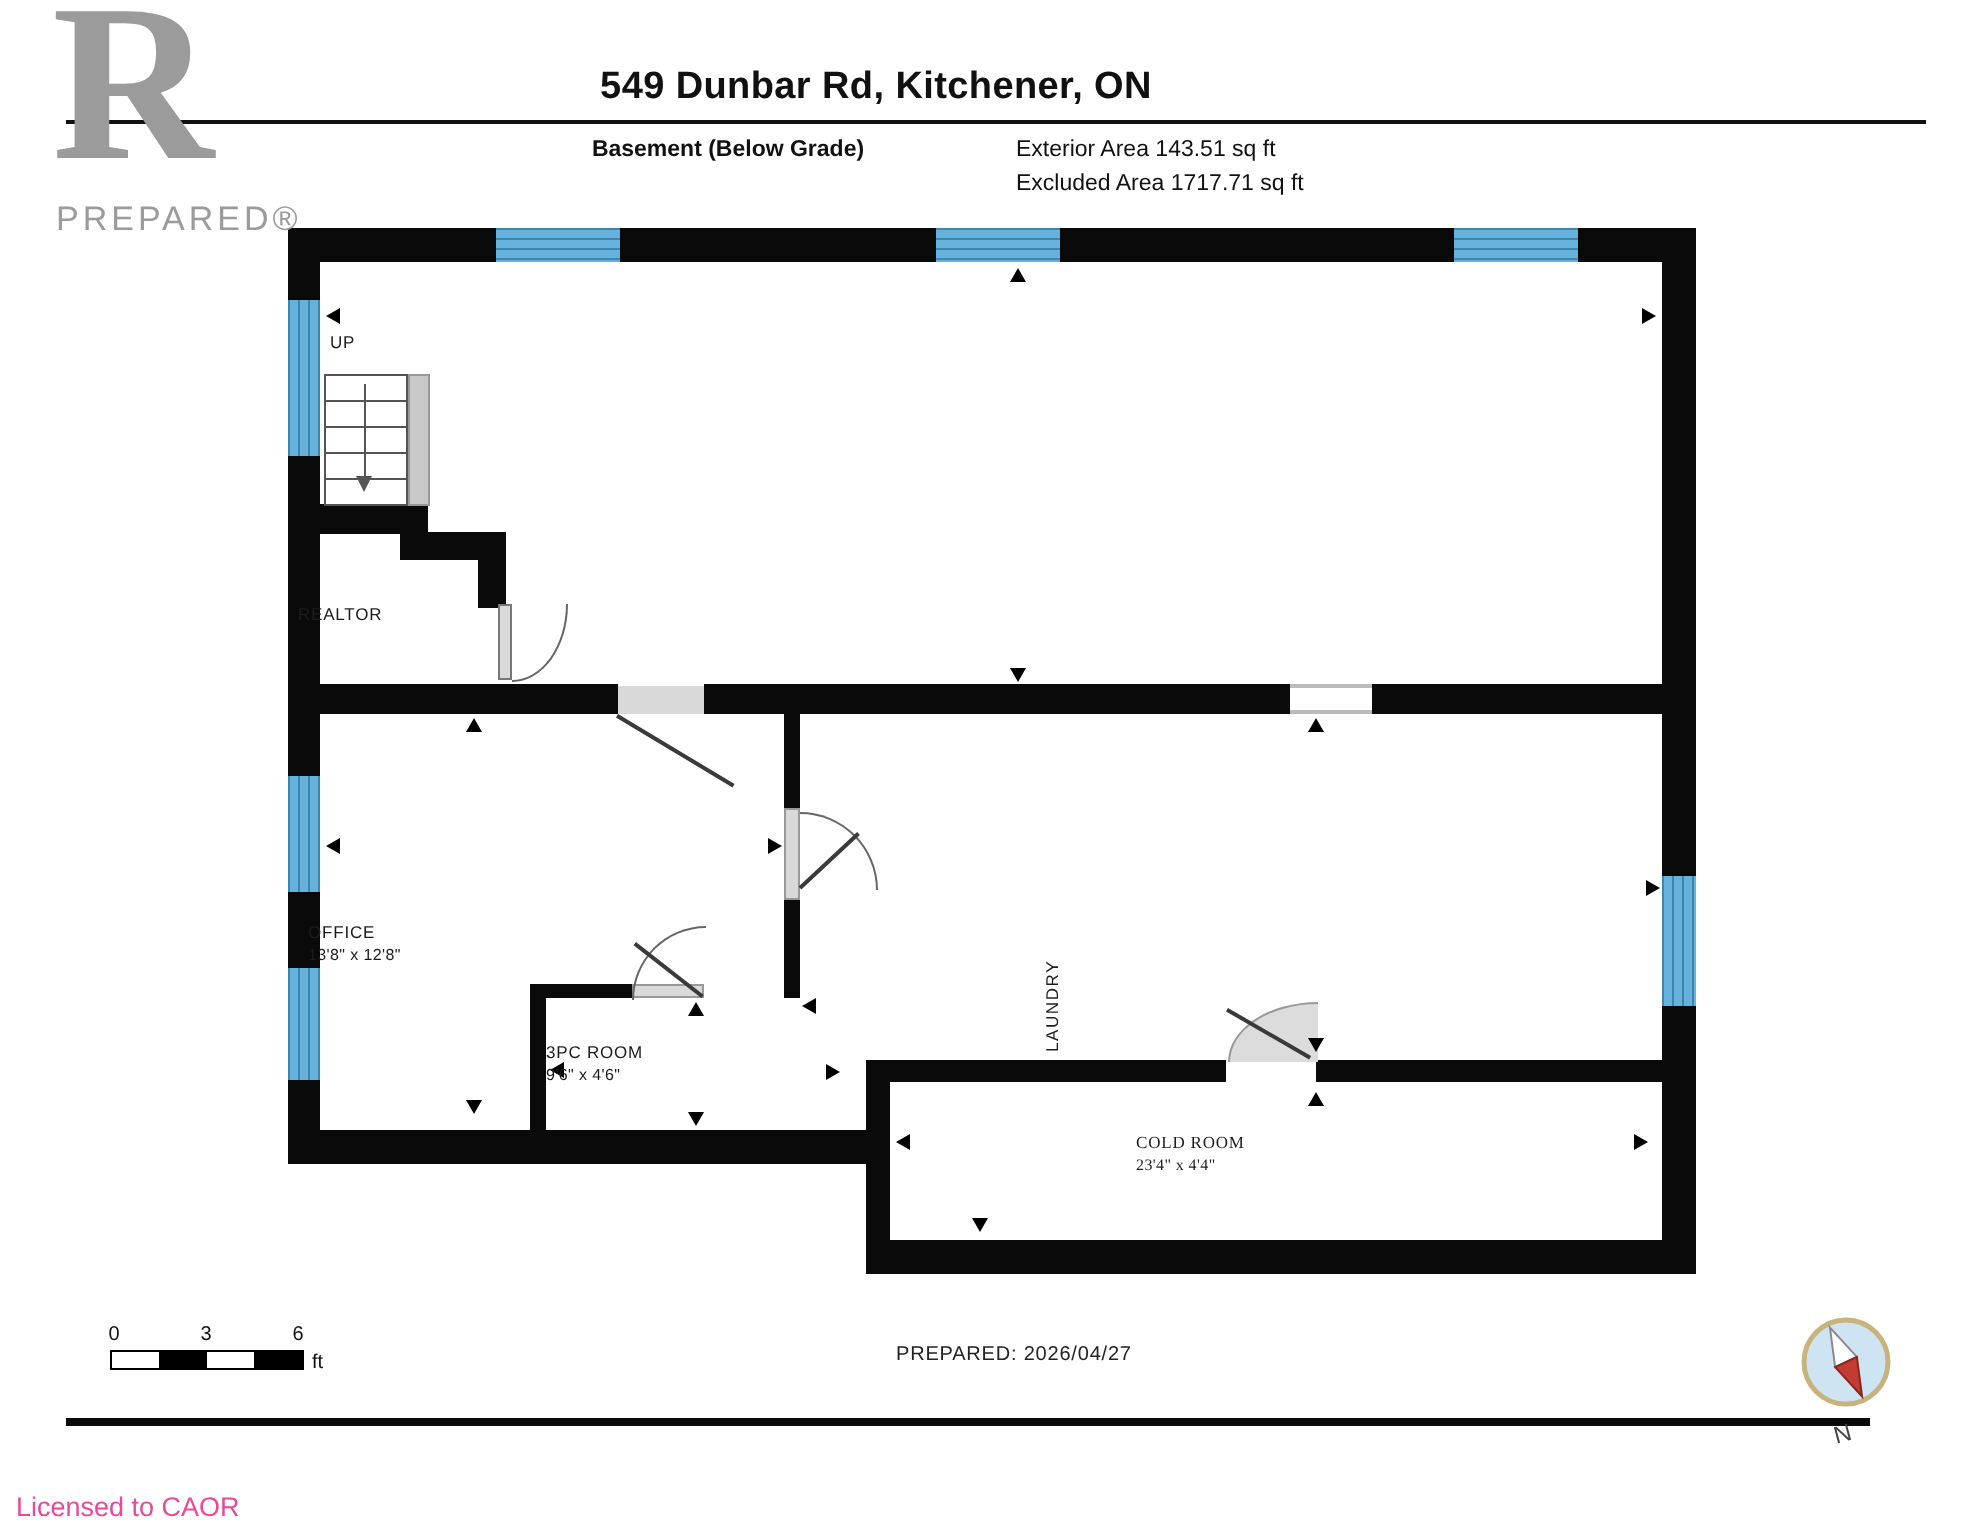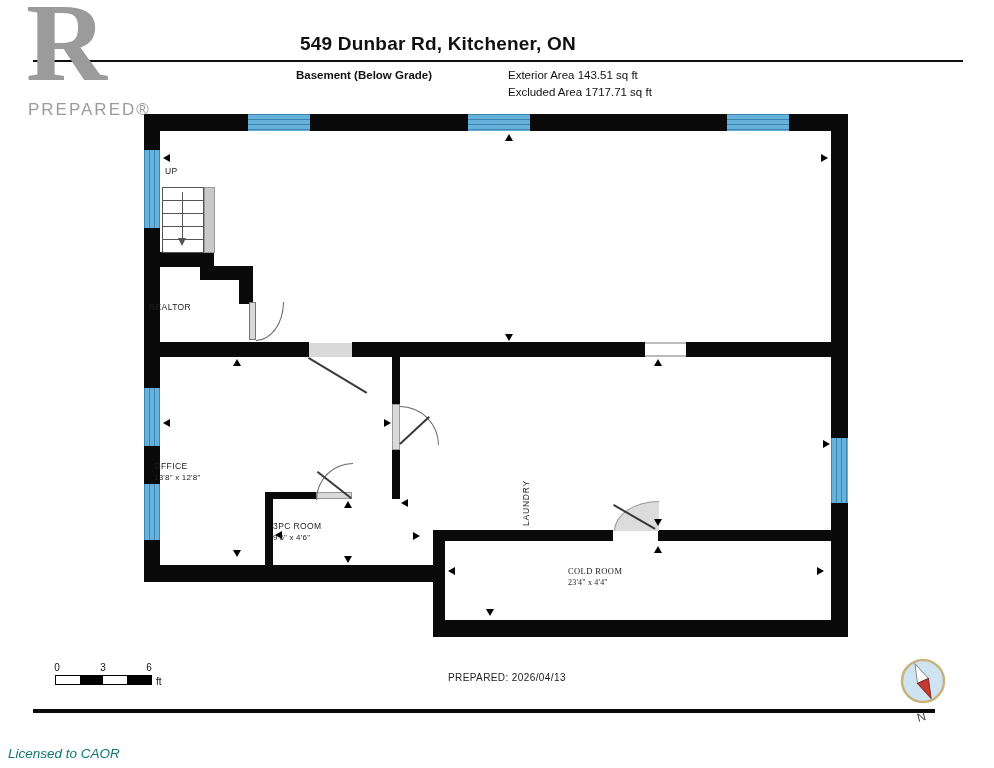--- a/index.html
+++ b/index.html
@@ -42,21 +42,21 @@
   #stair-line{left:182px;top:192px;width:1px;height:46px;background:#555;}
   #stair-head{left:178px;top:238px;border-left:4px solid transparent;border-right:4px solid transparent;border-top:8px solid #555;}
   
   .tick{position:absolute;top:662px;width:12px;text-align:center;font-size:10px;}
   #scale-bar{left:55px;top:675px;width:95px;height:8px;border:1px solid #000;box-sizing:content-box;
      background:linear-gradient(to right,#fff 0 25%,#000 25% 50%,#fff 50% 75%,#000 75%);}
   #scale-unit{left:156px;top:676px;font-size:10px;}
   #prepared{left:448px;top:672px;font-size:10px;letter-spacing:.4px;color:#222;}
   #footer-line{left:33px;top:709px;width:902px;height:4px;background:#0a0a0a;}
   #disclaimer{left:33px;top:717px;width:934px;font-size:9.5px;color:#222;word-spacing:1.5px;}
-  #licensed{left:8px;top:746px;font-size:13.5px;color:#0f766e;font-style:italic;}
+  #licensed{left:8px;top:746px;font-size:13.5px;color:#ec4899;}
 </style>
 </head>
 <body>
 
 <div id="canvas">
 
   <div class="abs" id="divider"></div>
   <div class="abs" id="logo-r">R</div>
   <div class="abs" id="logo-word">PREPARED®</div>
   <div class="abs" id="title">549 Dunbar Rd, Kitchener, ON</div>
@@ -155,21 +155,21 @@
   <div class="room-label" style="left:165px;top:166px;width:32px;">
     <div>UP</div>
   </div>
   <div class="v-label" style="left:521px;top:454px;height:72px;">LAUNDRY</div>
 
   <div class="tick" style="left:51px;">0</div>
   <div class="tick" style="left:97px;">3</div>
   <div class="tick" style="left:143px;">6</div>
   <div class="abs" id="scale-bar"></div>
   <div class="abs" id="scale-unit">ft</div>
-  <div class="abs" id="prepared">PREPARED: 2026/04/13</div>
+  <div class="abs" id="prepared">PREPARED: 2026/04/27</div>
   <div class="abs" id="footer-line"></div>
   <div class="abs" id="licensed">Licensed to CAOR</div>
 
   <svg class="abs" style="left:895px;top:653px;" width="56" height="72" viewBox="0 0 56 72">
     <circle cx="28" cy="28" r="21" fill="#cfe4f2" stroke="#c8b37c" stroke-width="2.5"></circle>
     <g transform="rotate(-25 28 28)">
       <polygon points="28,9 34,28 22,28" fill="#ffffff" stroke="#8a8a8a" stroke-width="1"></polygon>
       <polygon points="28,47 34,28 22,28" fill="#c43b33" stroke="#8a2620" stroke-width="1"></polygon>
     </g>
     <text x="22" y="68" font-size="12" fill="#444" transform="rotate(-15 26 64)">N</text>

